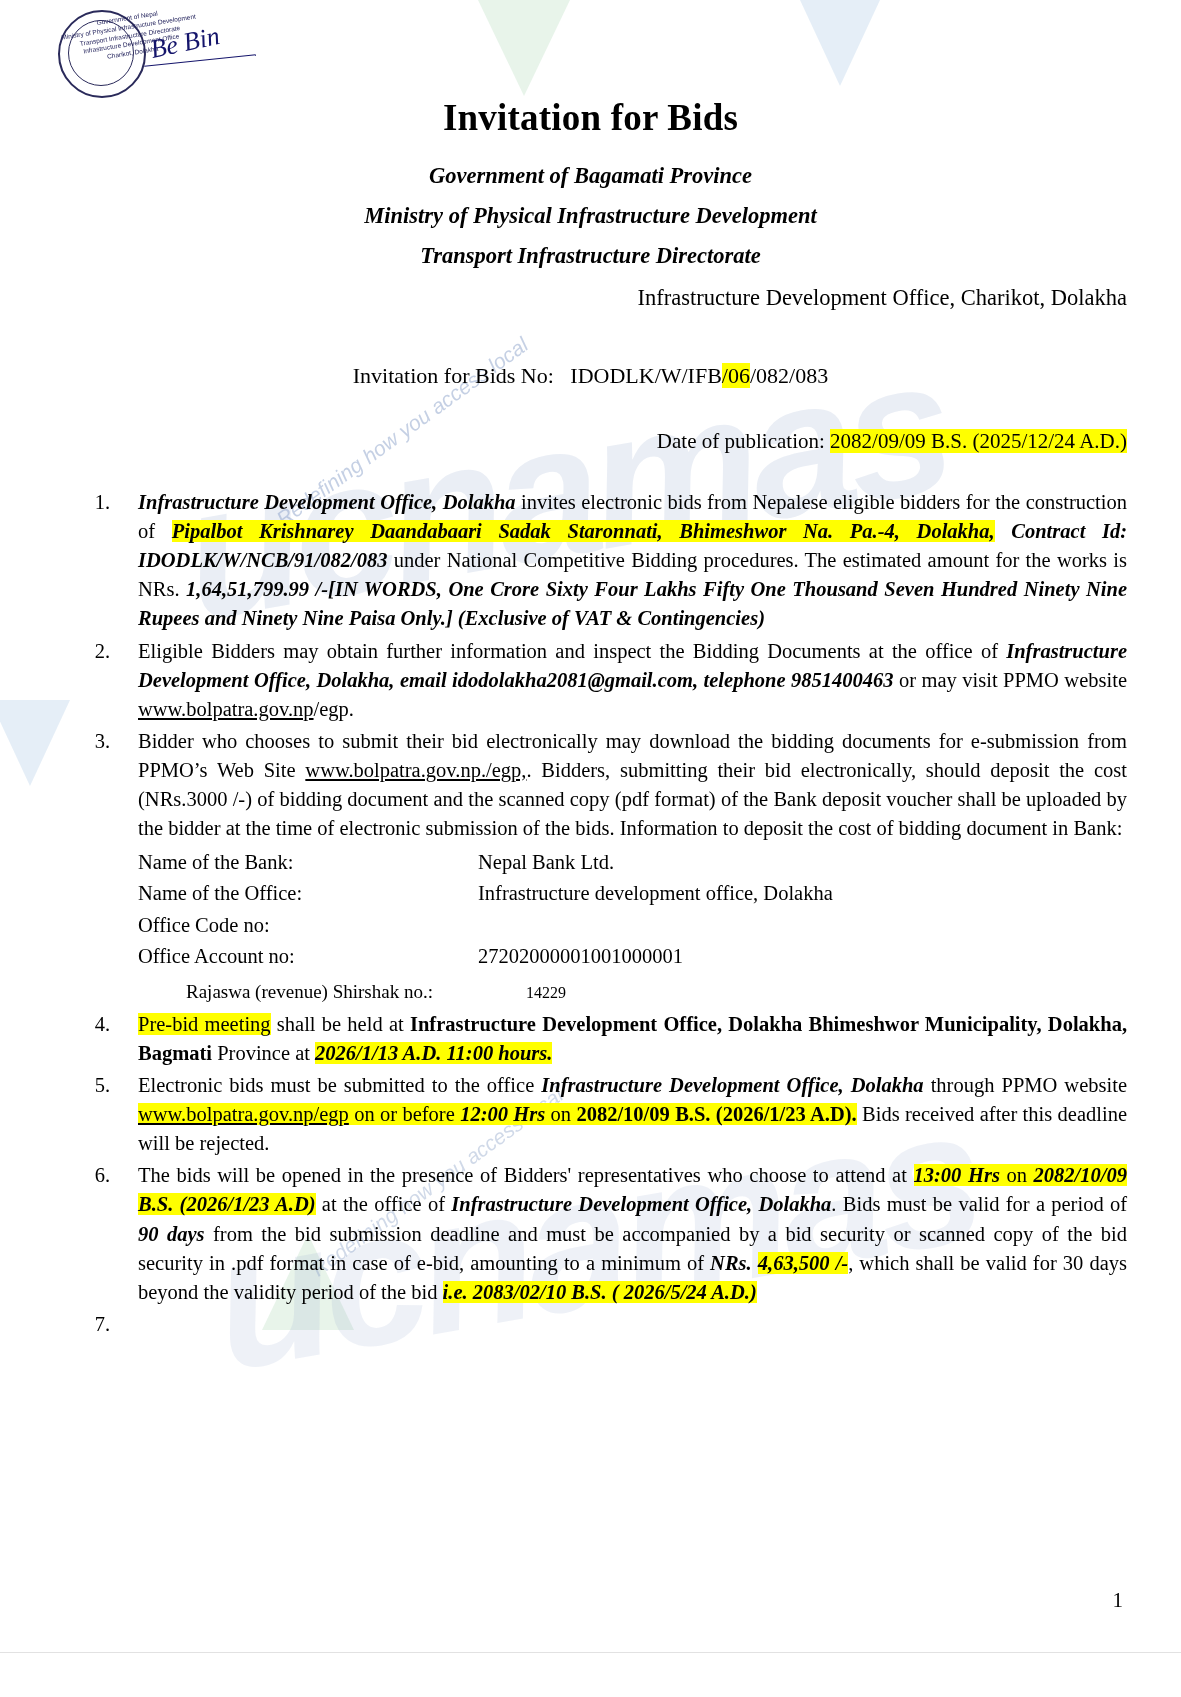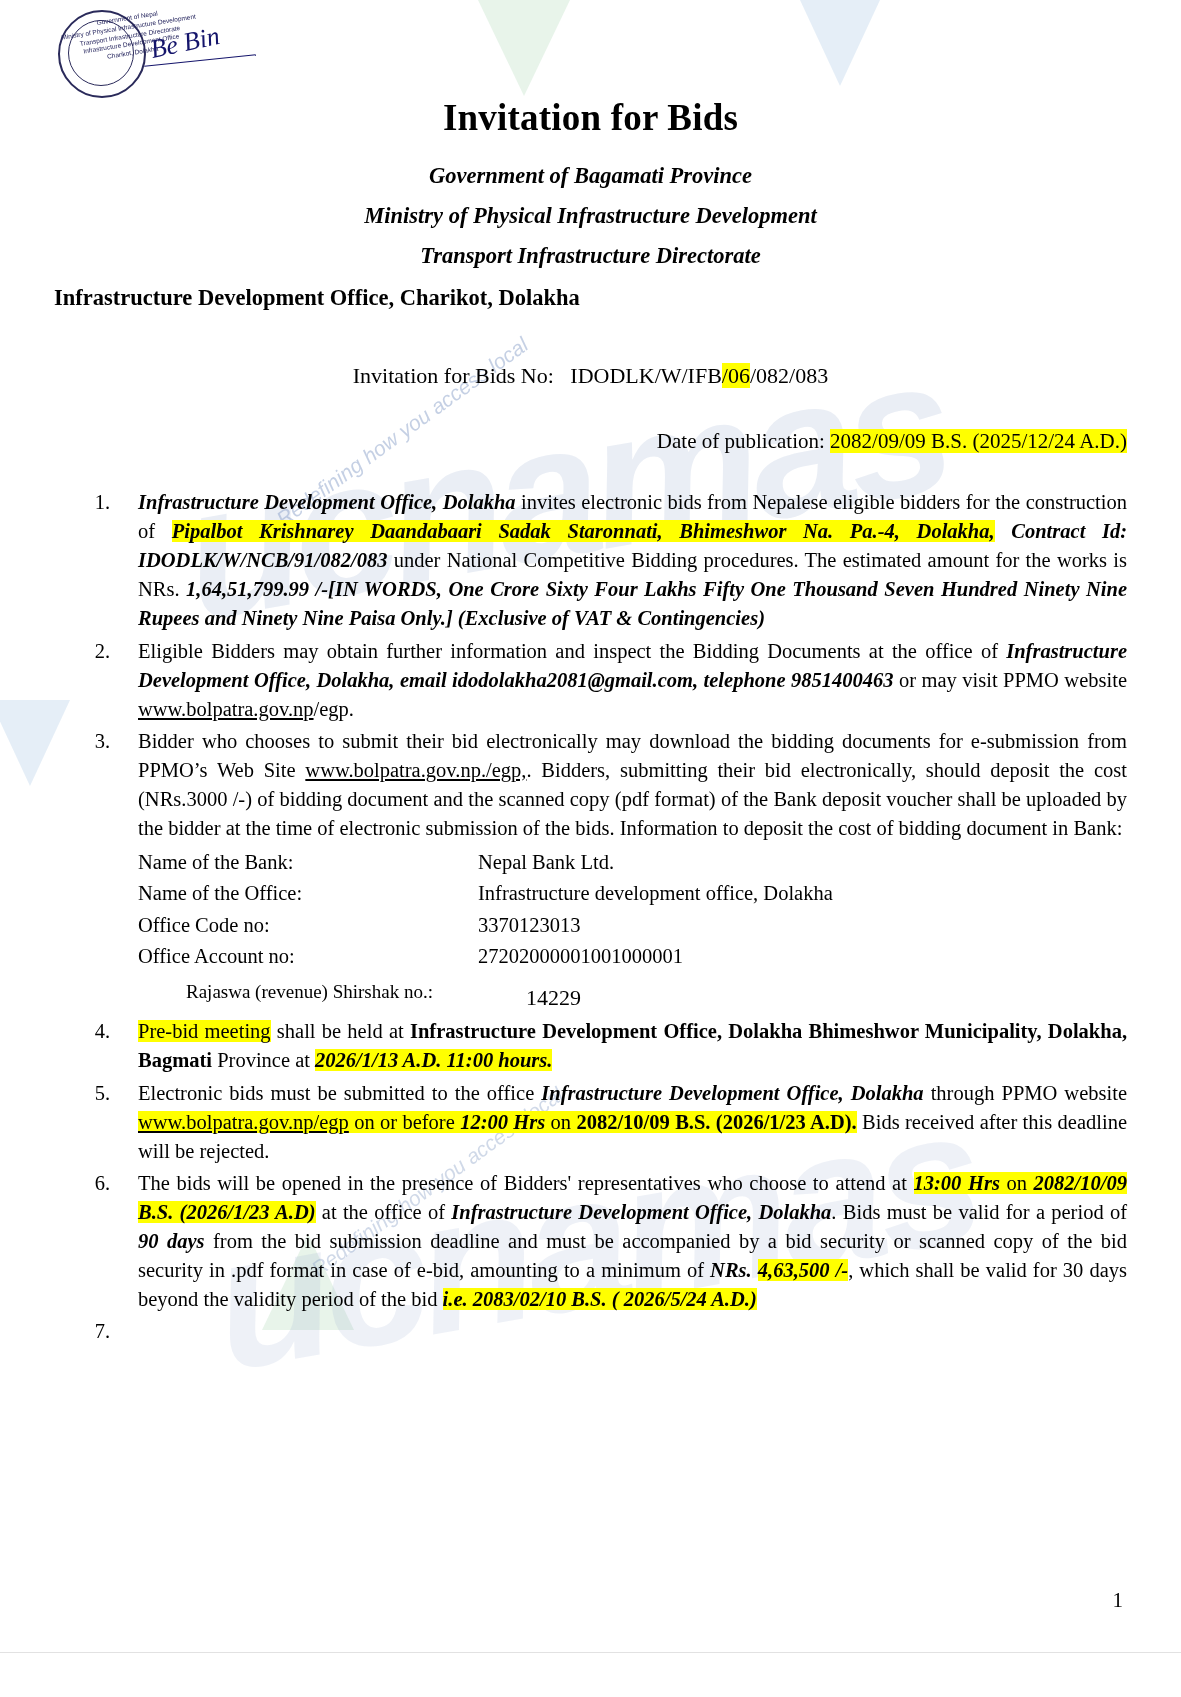--- a/index.html
+++ b/index.html
@@ -145,22 +145,22 @@
   }
   .subhead {
     text-align: center;
     font-weight: 700;
     font-style: italic;
     margin-top: 24px;
     font-size: 22.5px;
   }
   .subhead2 { margin-top: 14px; }
   .office-line {
-    text-align: left;
-    font-weight: 700;
+    text-align: right;
+    font-weight: 400;
     font-style: normal;
     margin-top: 16px;
     font-size: 22.5px;
   }
   .ifb-no {
     text-align: center;
     margin-top: 52px;
     font-size: 22px;
   }
   .pub-date {
@@ -207,21 +207,21 @@
     font-size: 20.5px;
   }
   .bank-row {
     display: flex;
     line-height: 1.52;
   }
   .bank-label { width: 340px; flex: 0 0 340px; }
   .bank-value { flex: 1 1 auto; }
   .bank-row.rajaswa { margin-top: 6px; }
   .bank-row.rajaswa .bank-label { font-size: 19px; margin-left: 48px; }
-  .bank-row.rajaswa .bank-value { font-size: 22px; padding-top: 3px; }
+  .bank-row.rajaswa .bank-value { font-size: 16px; padding-top: 3px; }
 
   
   .page-number {
     position: absolute;
     right: 58px;
     bottom: 84px;
     font-size: 21px;
     z-index: 6;
   }
   .source-bar {
@@ -312,21 +312,20 @@
           <div class="bank-row">
             <div class="bank-label">Name of the Bank:</div>
             <div class="bank-value">Nepal Bank Ltd.</div>
           </div>
           <div class="bank-row">
             <div class="bank-label">Name of the Office:</div>
             <div class="bank-value">Infrastructure development office, Dolakha</div>
           </div>
           <div class="bank-row">
             <div class="bank-label">Office Code no:</div>
-            <div class="bank-value">3370123013</div>
           </div>
           <div class="bank-row">
             <div class="bank-label">Office Account no:</div>
             <div class="bank-value">27202000001001000001</div>
           </div>
           <div class="bank-row rajaswa">
             <div class="bank-label">Rajaswa (revenue) Shirshak no.:</div>
             <div class="bank-value">14229</div>
           </div>
         </div>

